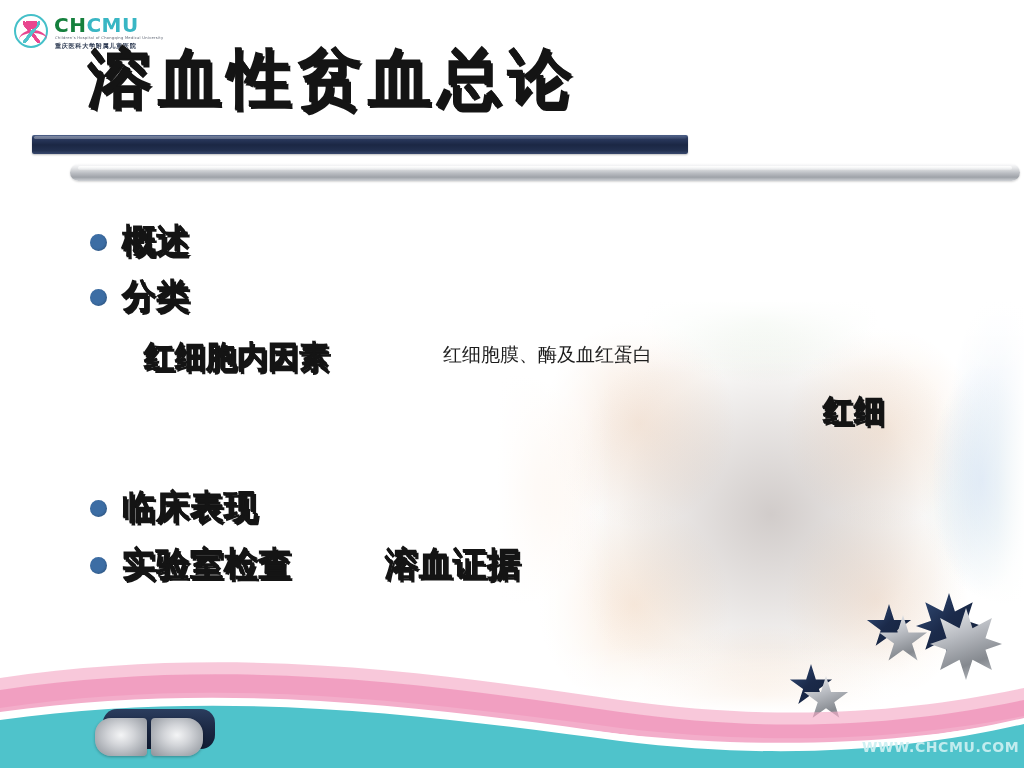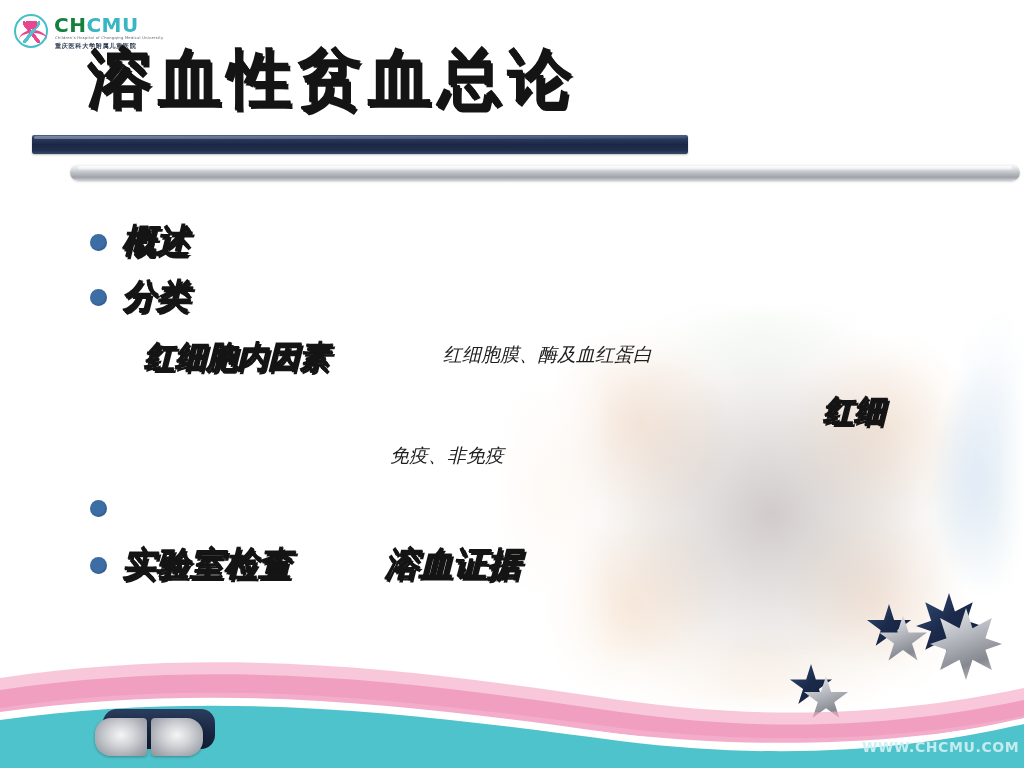--- a/index.html
+++ b/index.html
@@ -108,21 +108,21 @@
     border-radius:9px;
     box-shadow:0 1px 2px rgba(0,0,0,.16);
   }
   .bar-silver:after {
     content:""; position:absolute; left:8px; right:8px; top:2px; height:4px;
     background:linear-gradient(to bottom, rgba(255,255,255,.95), rgba(255,255,255,.2));
     border-radius:4px;
   }
 
   
-  .content { position:absolute; left:0; top:0; width:1024px; height:614px;font-style:italic; }
+  .content { position:absolute; left:0; top:0; width:1024px; height:614px; }
 
   .outlined {
     color:#141414;
     font-weight:bold;
     -webkit-text-stroke:1.1px #ffffff;
     paint-order:stroke fill;
     text-shadow:1.7px 1.7px 0 #151515, -0.6px -0.6px 0 #151515;
   }
   .plain { color:#1d1d1d; font-weight:normal; }
 
@@ -214,23 +214,23 @@
     <div class="row lvl1 outlined" style="left:122px; top:224px;">概述</div>
 
     <div class="bullet-dot" style="left:90px; top:289px;"></div>
     <div class="row lvl1 outlined" style="left:122px; top:279px;">分类</div>
 
     <div class="row lvl2 outlined" style="left:144px; top:342px;">红细胞内因素</div>
     <div class="row lvl2-plain plain" style="left:443px; top:345px;">红细胞膜、酶及血红蛋白</div>
 
     <div class="row lvl2 outlined" style="left:823px; top:396px;">红细</div>
 
-    <div class="row lvl2-plain plain" style="left:390px; top:446px;">免疫、非免疫</div>
 
     <div class="bullet-dot" style="left:90px; top:500px;"></div>
+    <div class="row lvl1 outlined" style="left:122px; top:490px;">临床表现</div>
 
     <div class="bullet-dot" style="left:90px; top:557px;"></div>
     <div class="row lvl1 outlined" style="left:122px; top:547px;">实验室检查</div>
     <div class="row lvl1 outlined" style="left:385px; top:547px;">溶血证据</div>
   </div>
 
   <div class="wave-layer">
     <svg viewBox="0 0 1024 130" preserveAspectRatio="none">
       <path d="M0,40 C230,6 430,34 620,62 C790,86 920,72 1024,50 L1024,78 C920,98 790,110 620,90 C430,66 230,36 0,70 Z" fill="#f3a7c4" opacity="0.62"></path>
       <path d="M0,52 C230,18 430,46 620,74 C790,98 920,84 1024,62 L1024,82 C920,102 790,114 620,96 C430,74 230,48 0,80 Z" fill="#ef92b8" opacity="0.75"></path>

